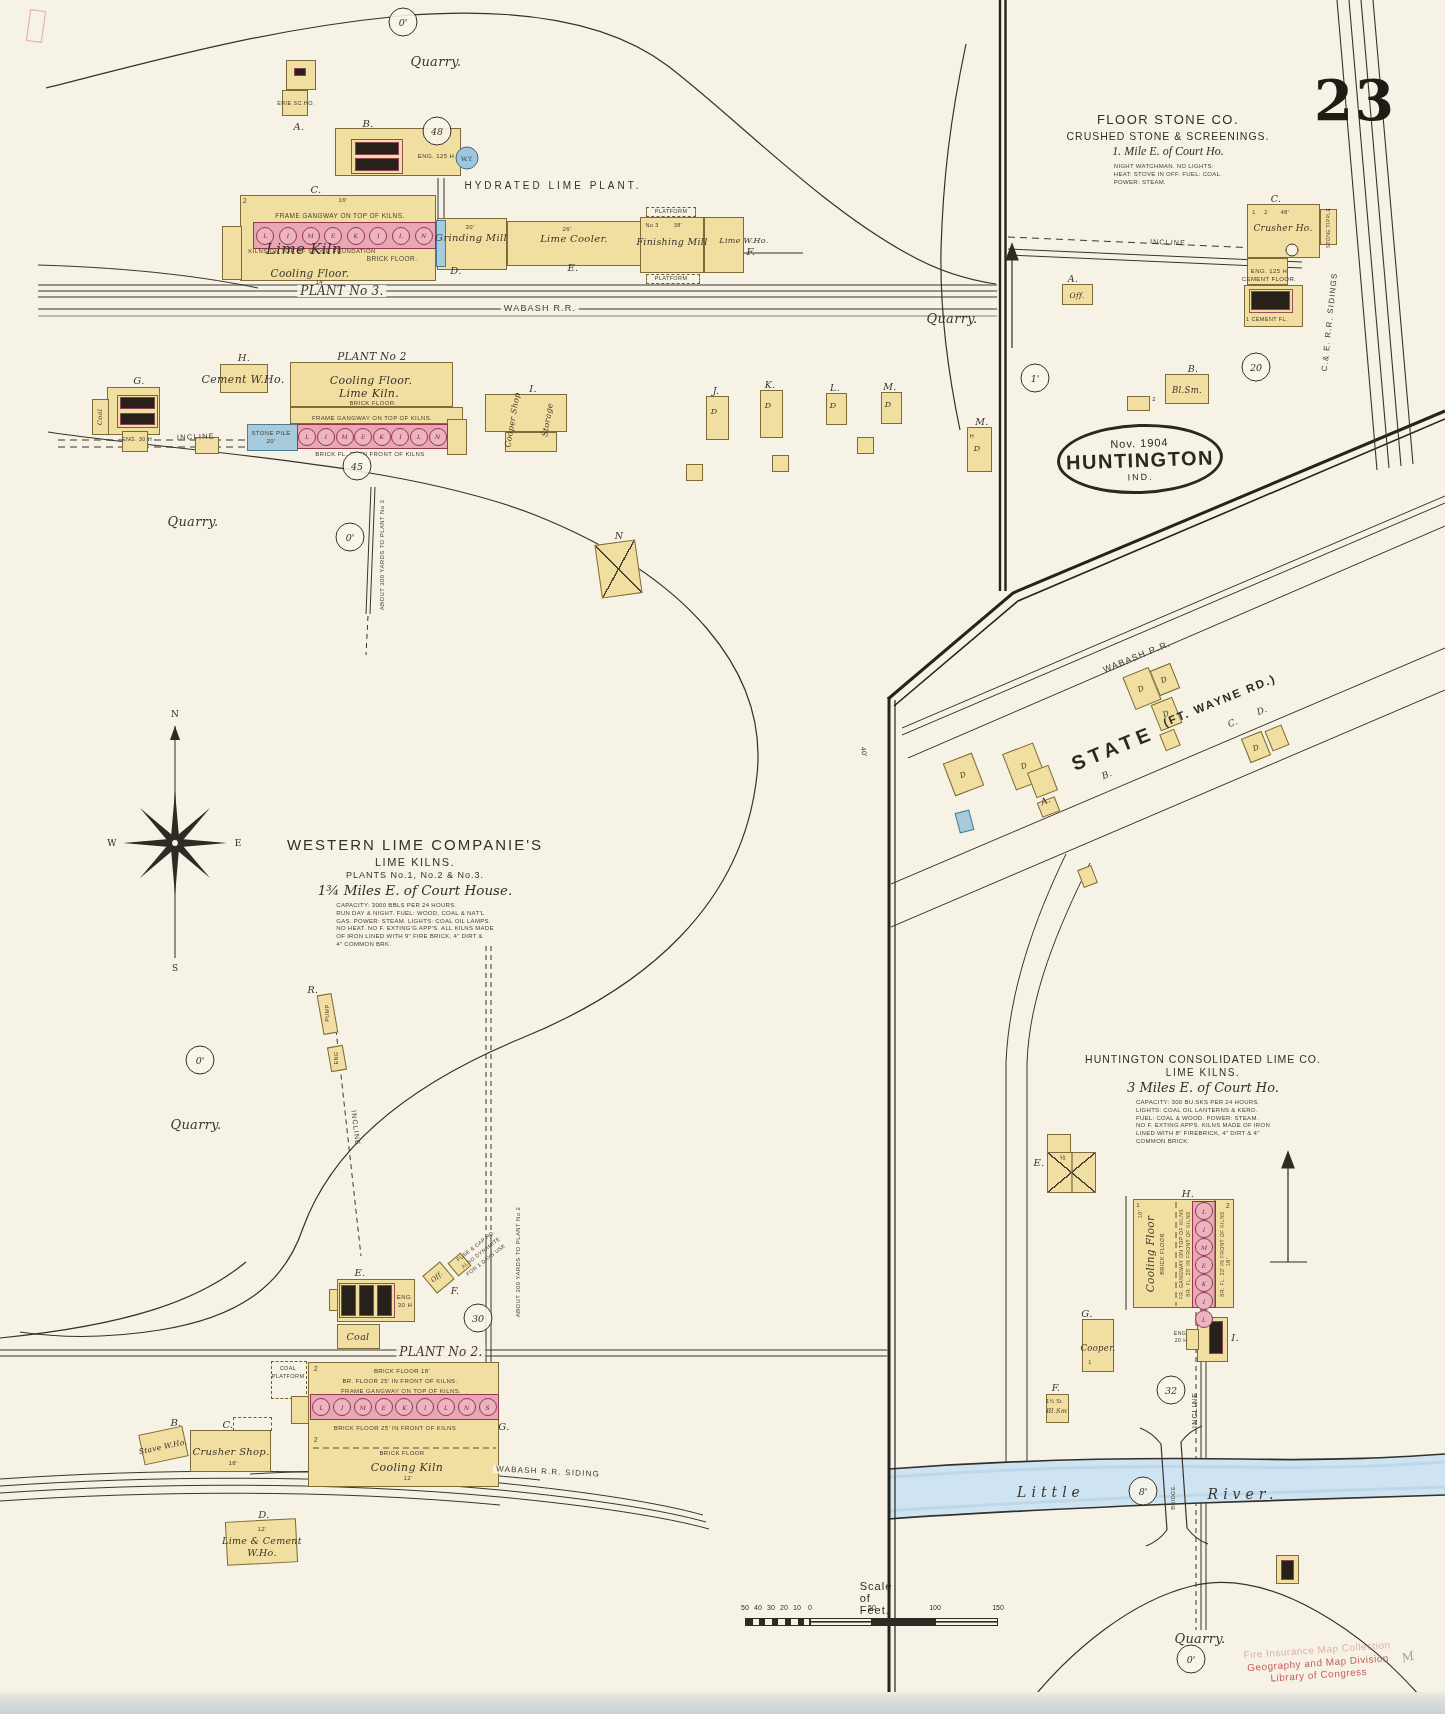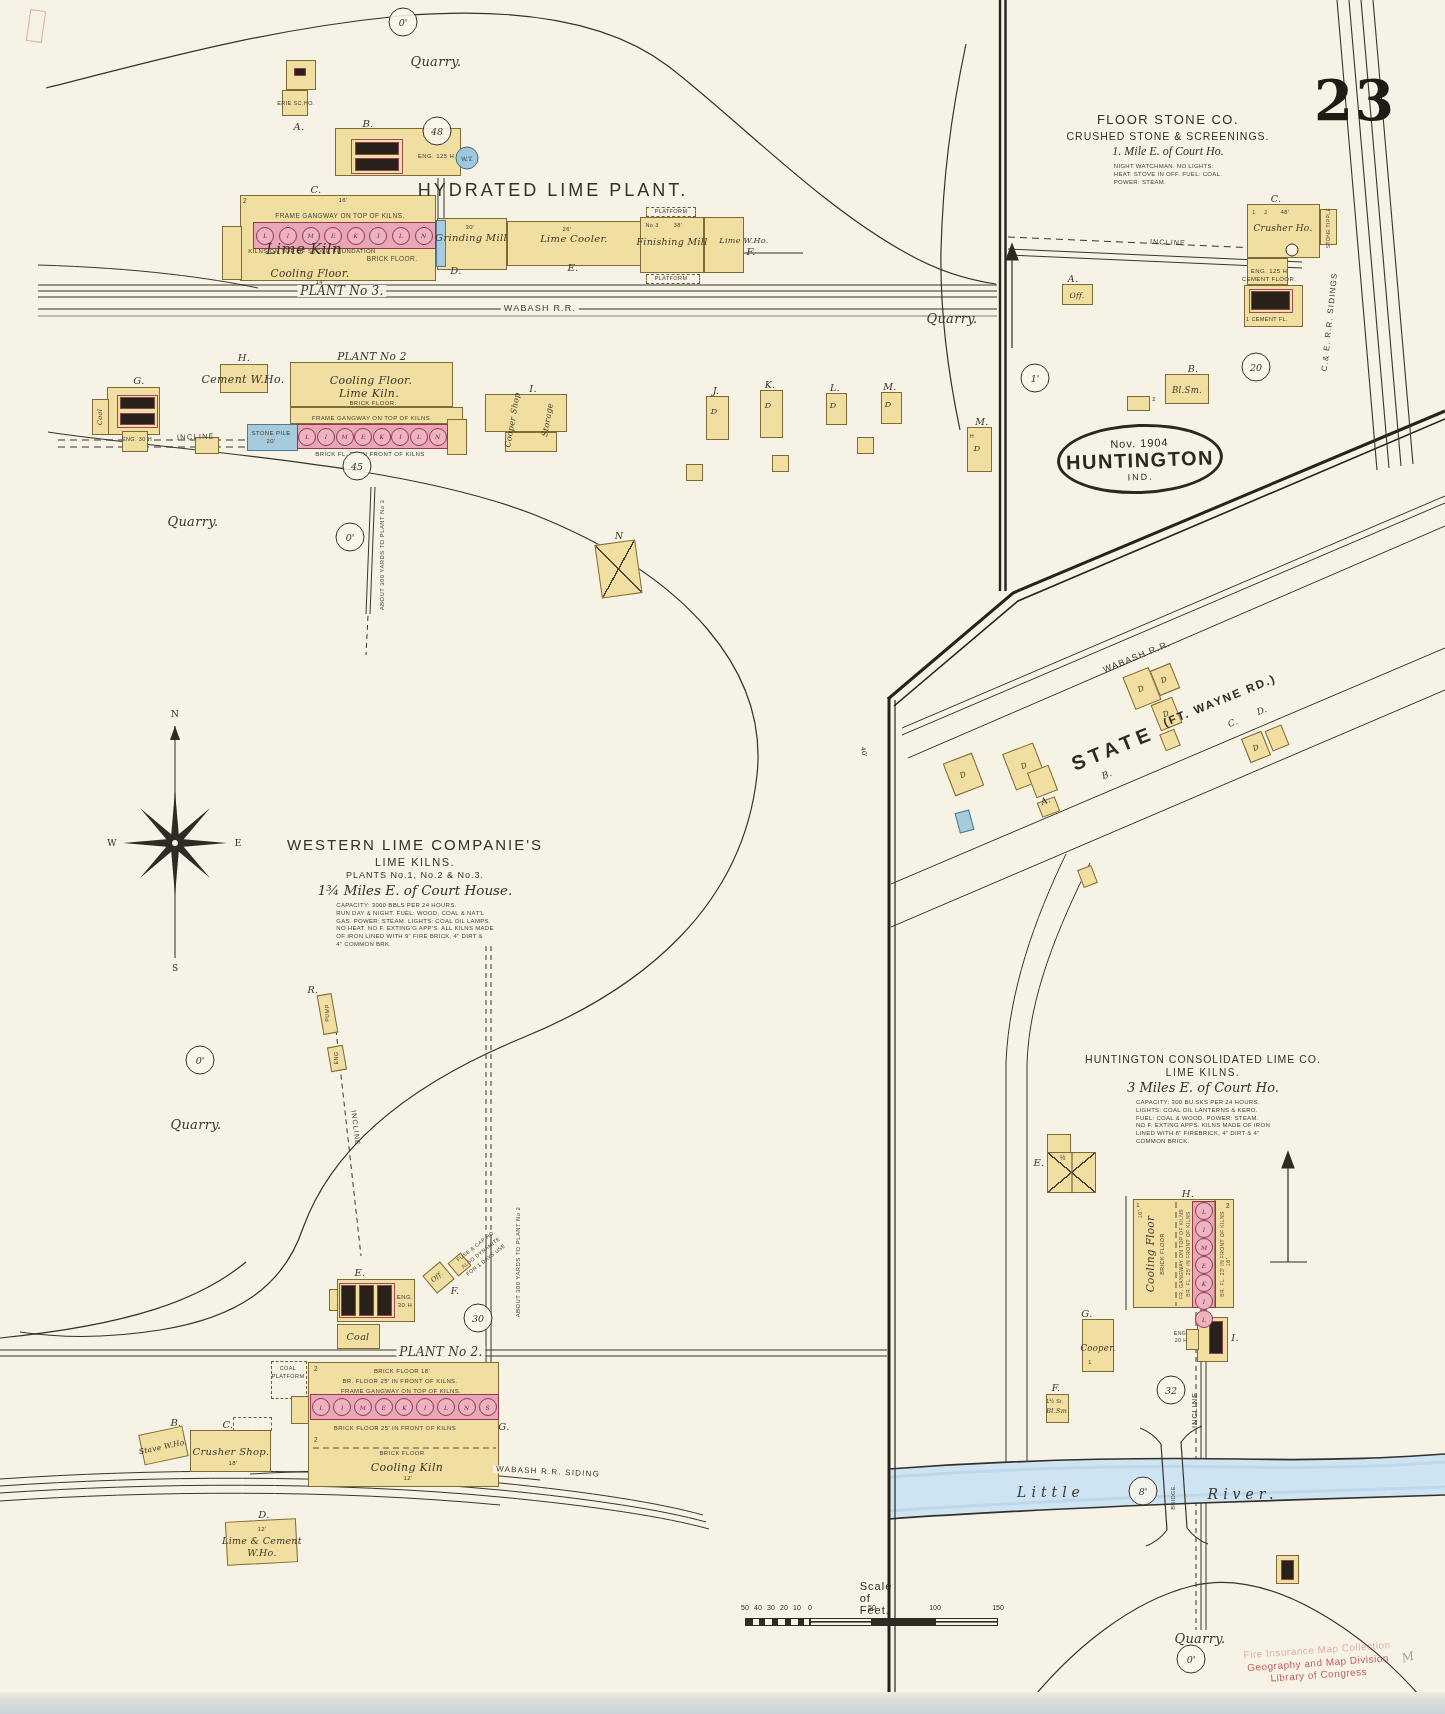--- a/index.html
+++ b/index.html
@@ -493,21 +493,21 @@
       <div class="mk " style="left: 200px; top: 1060px;">0'</div>
       <div class="mk " style="left: 478px; top: 1318px;">30</div>
       <div class="mk " style="left: 1171px; top: 1390px;">32</div>
       <div class="mk " style="left: 1143px; top: 1491px;">8'</div>
       <div class="mk " style="left: 1191px; top: 1659px;">0'</div>
       <div class="mk wt" style="left: 467px; top: 158px;">W.T.</div>
       <div class="mk dot" style="left: 1292px; top: 250px;"></div>
     </div>
 
   <div class="blk" style="left:553px;top:180px;">
-    <span class="t" style="font-size:18px;letter-spacing:3px;">HYDRATED LIME PLANT.</span>
+    <span class="t" style="font-size:10px;letter-spacing:3px;">HYDRATED LIME PLANT.</span>
   </div>
 
   <div class="blk" style="left:1168px;top:112px;width:280px;">
     <span class="t" style="font-size:13px;letter-spacing:1.5px;margin-bottom:3px;">FLOOR STONE CO.</span>
     <span class="t" style="font-size:10.5px;letter-spacing:1px;margin-bottom:2px;">CRUSHED STONE &amp; SCREENINGS.</span>
     <span class="t" style="font-size:12px;font-family:Liberation Serif, serif;font-style:italic;margin-bottom:4px;">1. Mile E. of Court Ho.</span>
     <span class="fine">
       <span class="t">NIGHT WATCHMAN. NO LIGHTS:</span>
       <span class="t">HEAT: STOVE IN OFF. FUEL: COAL.</span>
       <span class="t">POWER: STEAM.</span>

